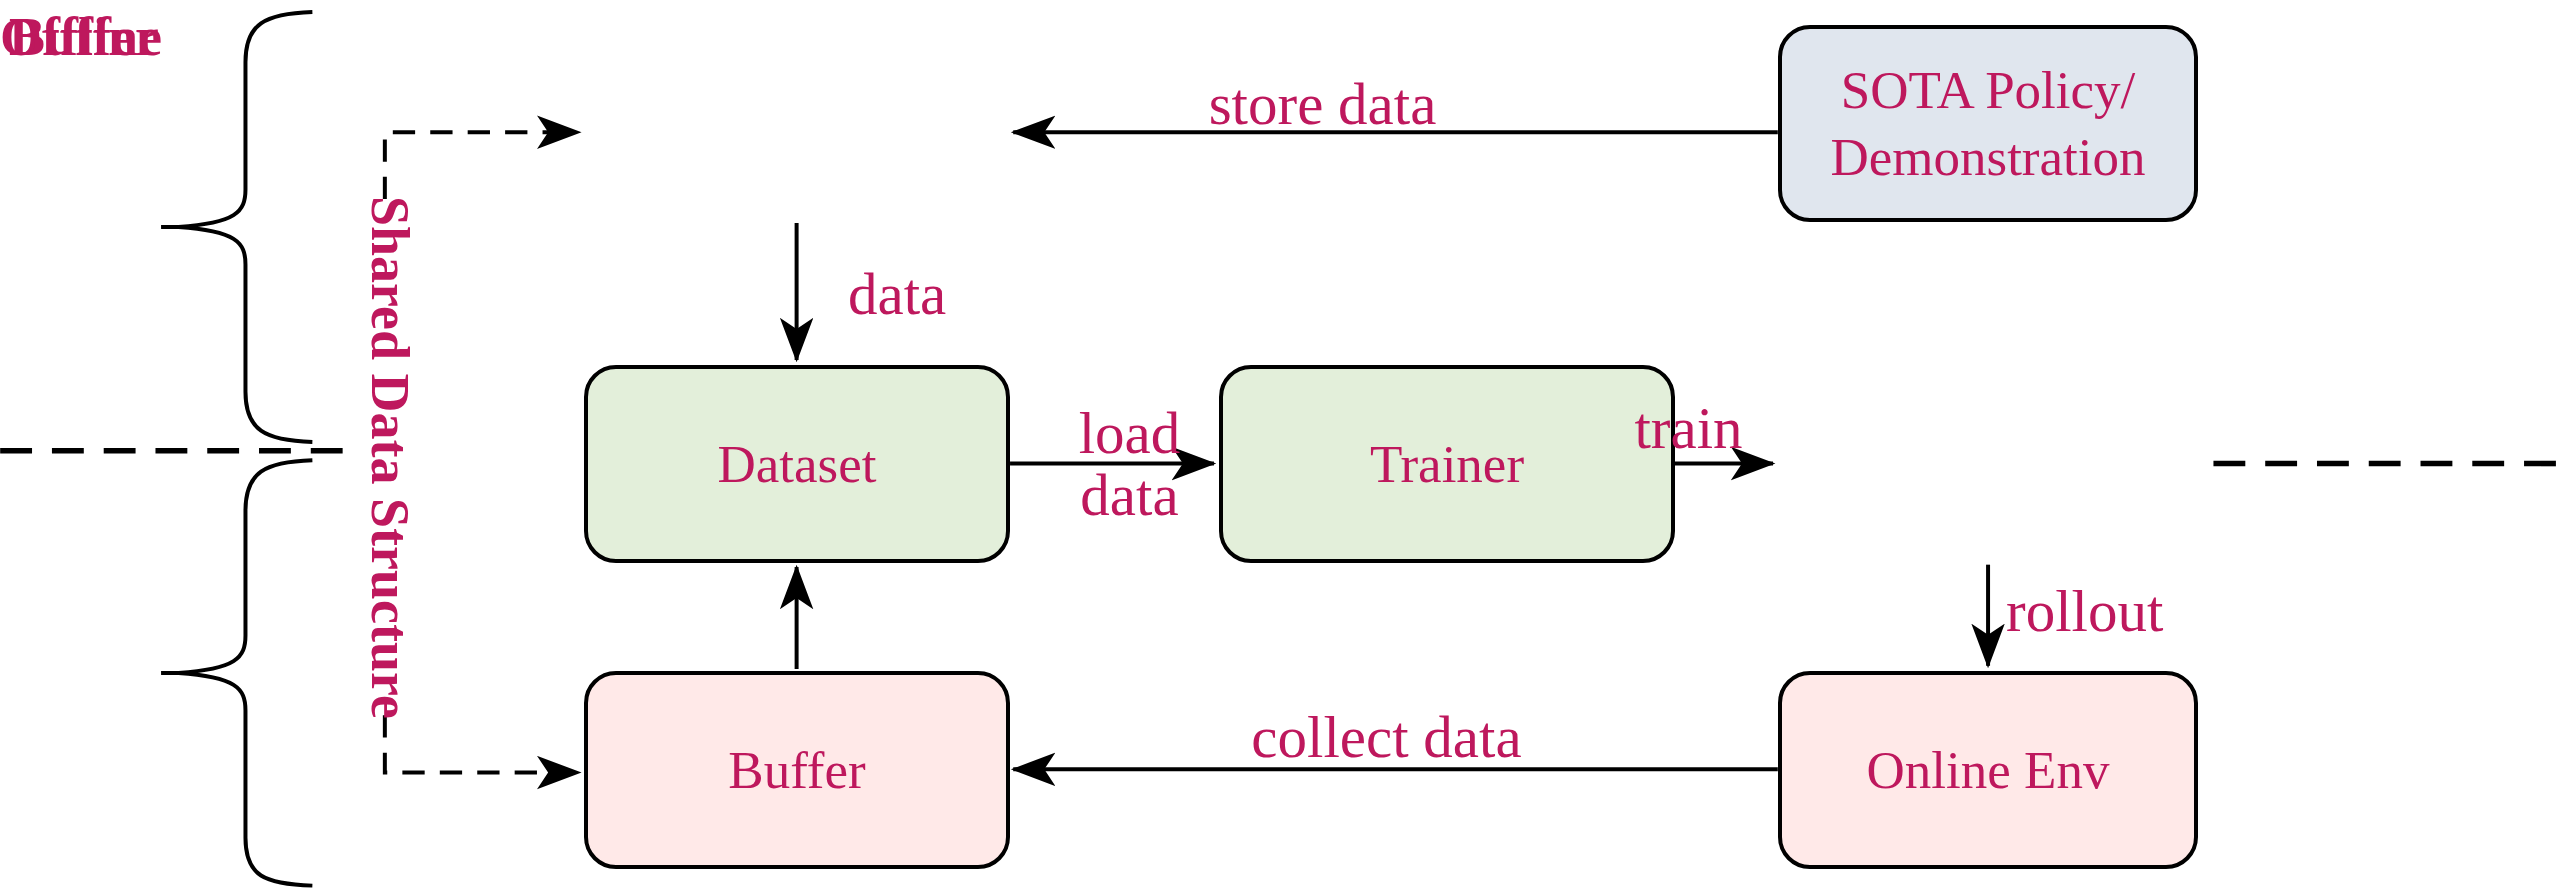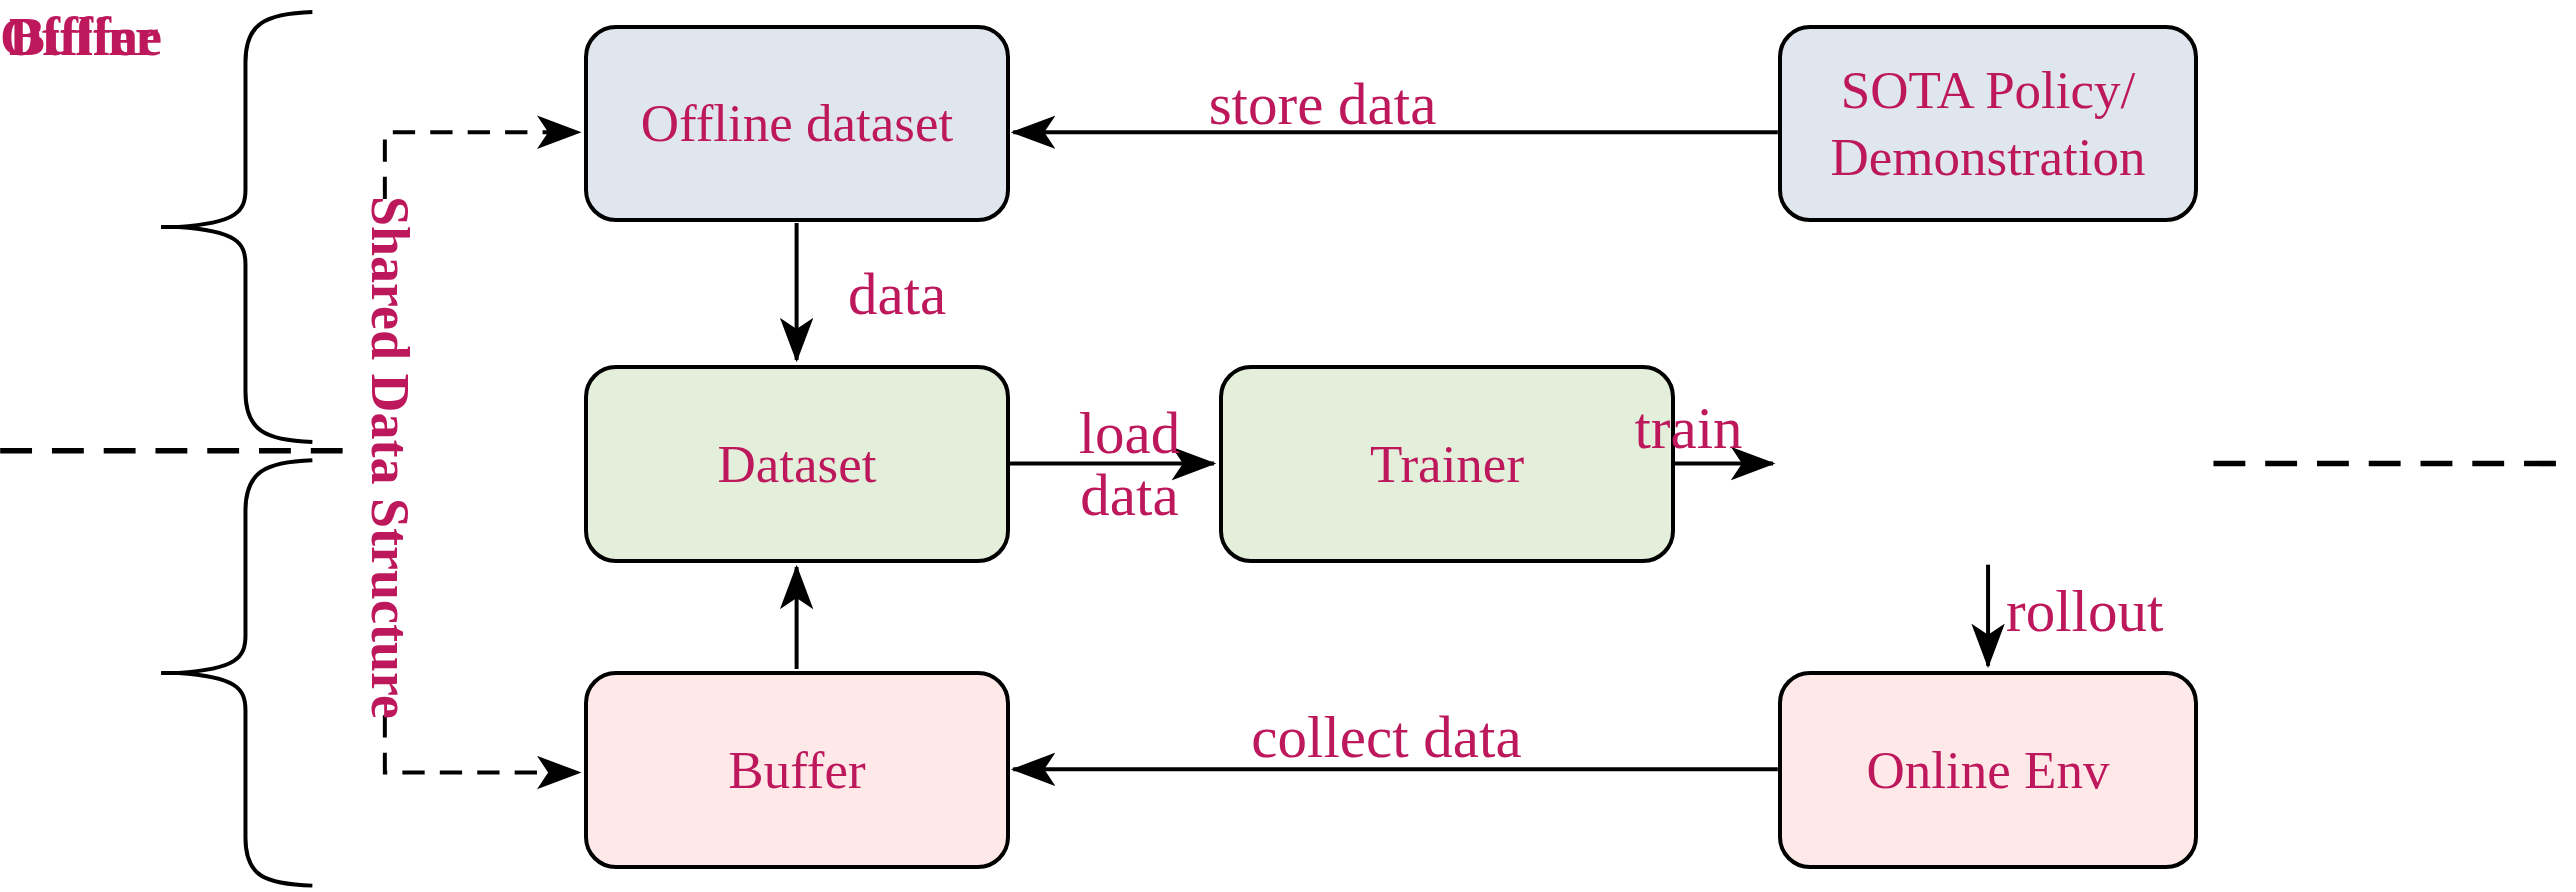--- a/index.html
+++ b/index.html
@@ -78,23 +78,20 @@
              C296,850 308,864 308,892 L308,1052 C308,1100 332,1110 392,1112" fill="none" stroke-width="5" stroke="#000000"></path>
 
     <path d="M202,285 H230" fill="none" stroke-width="5" stroke="#000000"></path>
     <path d="M202,845 H230" fill="none" stroke-width="5" stroke="#000000"></path>
   </svg>
 
   <div class="side-label" style="left:0;top:238;width:159px;">Offline</div>
   <div class="side-label" style="left:0;top:798;width:159px;">Buffer</div>
   <div class="vertical-label" style="left:358px;top:196px;">Shared Data Structure</div>
 
-  <div class="node row-offline" style="left: 584px; top: 25px; width: 426px; height: 197px; background: rgb(224, 230, 238);">
-    <span>Offline dataset</span>
-  </div>
 
   <div class="node row-middle" style="left: 584px; top: 365px; width: 426px; height: 198px; background: rgb(227, 239, 218);">
     <span>Dataset</span>
   </div>
 
   <div class="node row-offline" style="left: 1778px; top: 25px; width: 420px; height: 197px; background: rgb(224, 230, 238);">
     <span>
       <span style="display:block;">SOTA Policy/</span>
       <span style="display:block;">Demonstration</span>
     </span>

